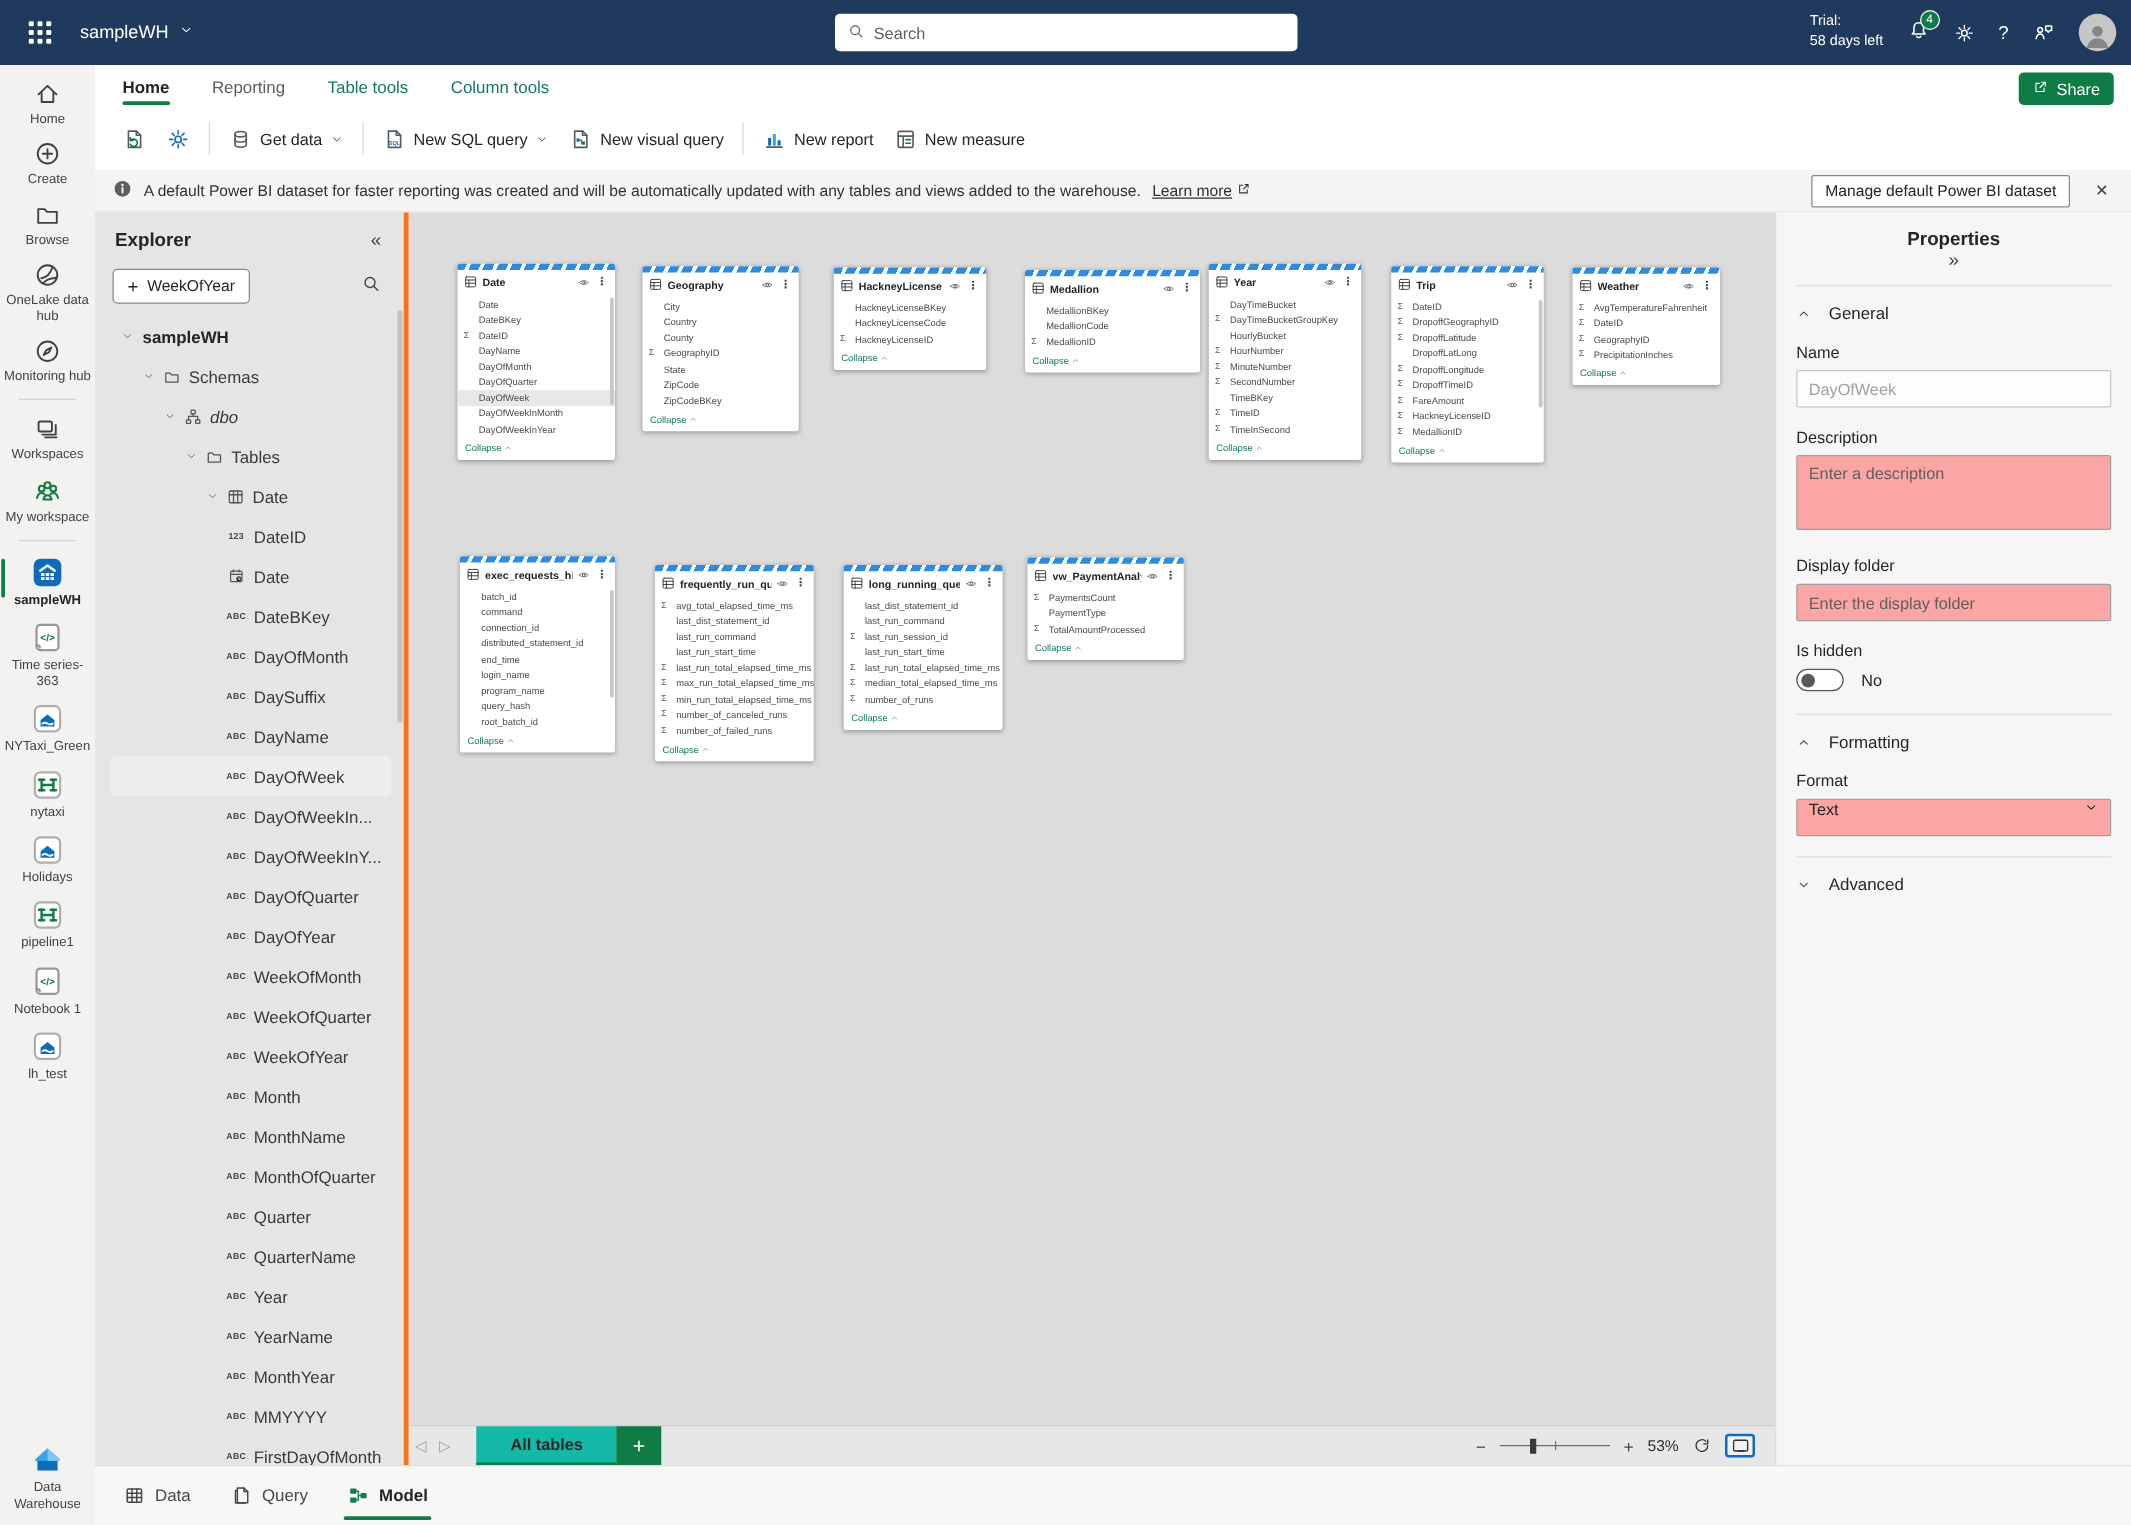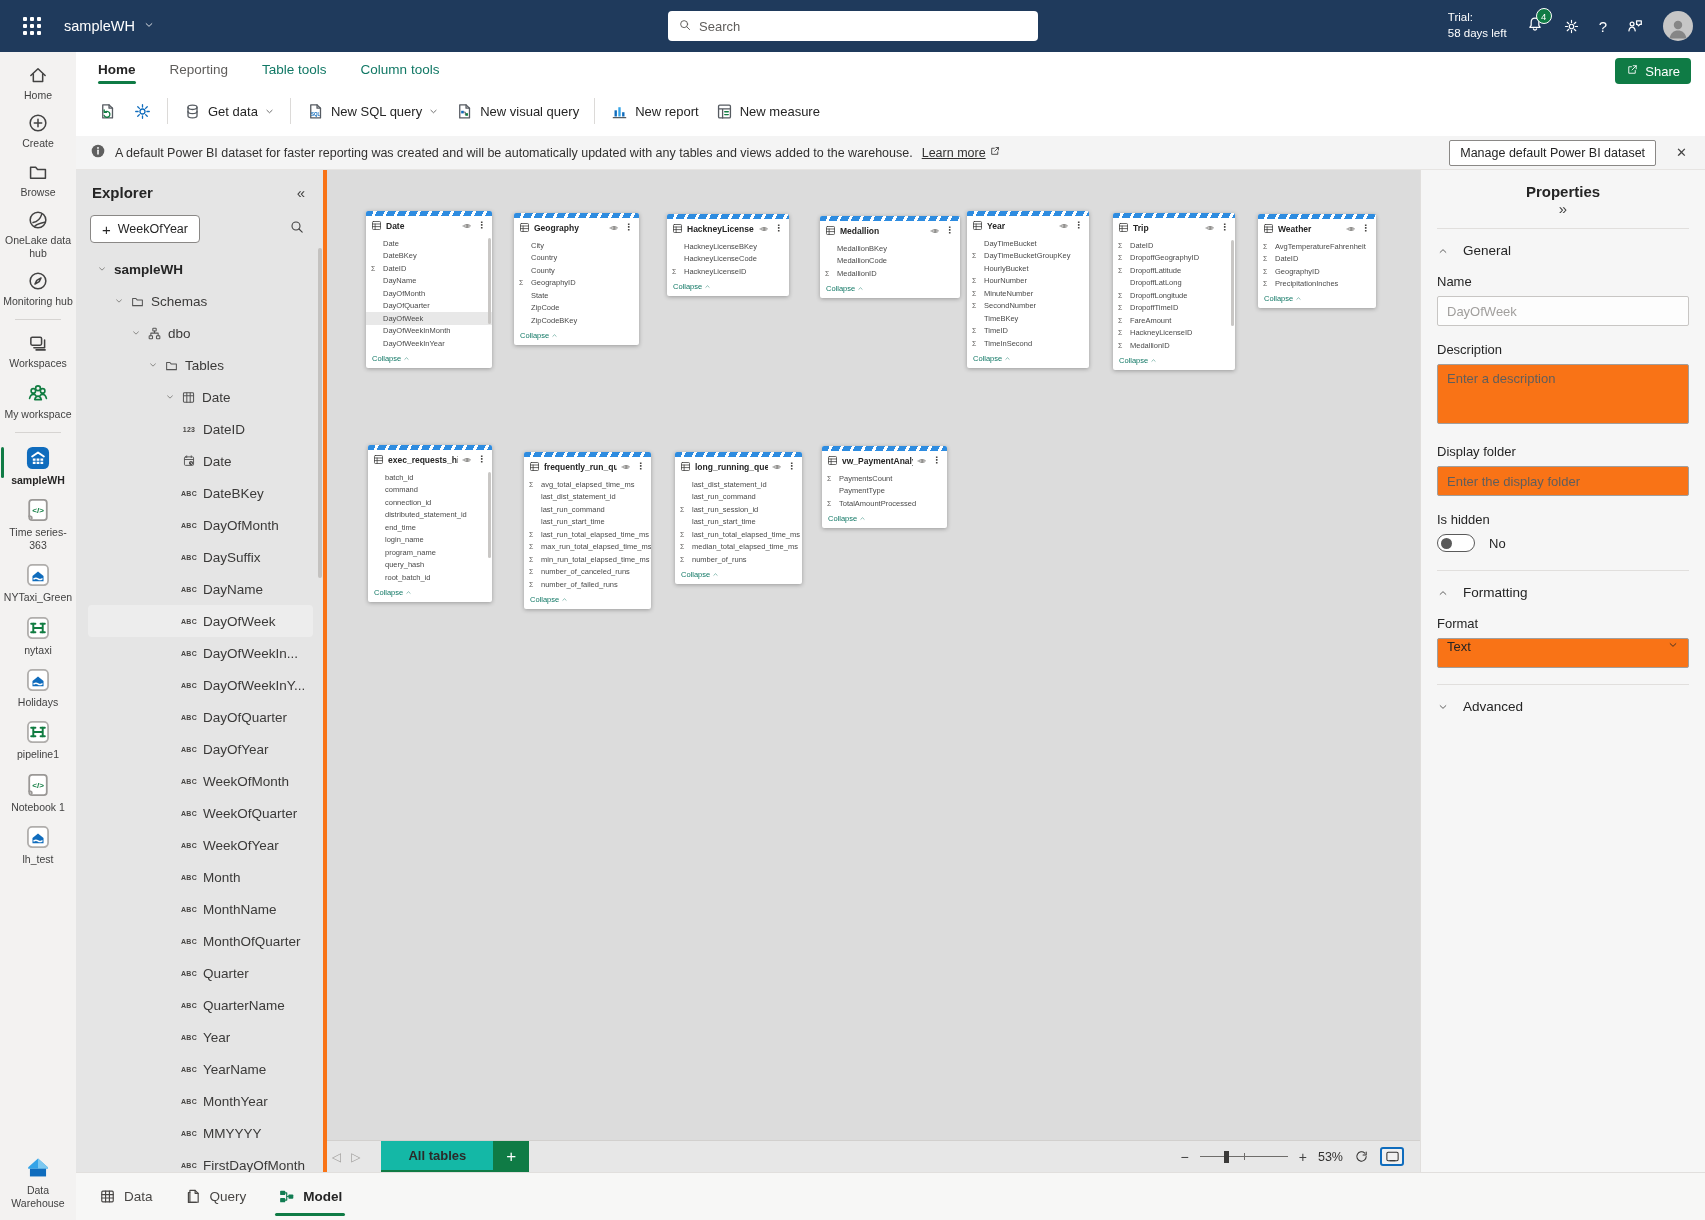--- a/index.html
+++ b/index.html
@@ -101,21 +101,21 @@
 
   
   .props{width:285px;background:#f6f6f6;border-left:1px solid #e1dfdd;padding:0 16px;overflow:hidden;}
   .props-head{display:flex;align-items:center;justify-content:space-between;padding:13px 2px 11px;flex-direction:column;}
   .props-title{font-size:15px;font-weight:bold;color:#252525;}
   .props-collapse{font-size:15px;color:#424242;cursor:pointer;}
   .psec{border-top:1px solid #e1dfdd;display:flex;align-items:center;gap:14px;height:44px;font-size:13.5px;color:#252525;cursor:pointer;}
   .psec .chev{color:#424242;display:flex;}
   .pfield{margin:2px 0 16px;}
   .plabel{font-size:13px;color:#252525;margin-bottom:7px;}
-  .pinput,.ptextarea,.pselect{width:100%;border:1px solid #a19f9d;border-radius:2px;background:#f97316;font-size:13px;font-family:inherit;color:#252525;padding:0 9px;height:30px;}
+  .pinput,.ptextarea,.pselect{width:100%;border:1px solid #a19f9d;border-radius:2px;background:#fca5a5;font-size:13px;font-family:inherit;color:#252525;padding:0 9px;height:30px;}
   .pinput.disabled{border-color:#c8c6c4;color:#a19f9d;background:#fdfdfd;}
   .ptextarea{height:60px;padding:6px 9px;resize:none;}
   .ptextarea::placeholder,.pinput::placeholder{color:#605e5c;}
   .toggle-row{display:flex;align-items:center;gap:14px;margin:4px 0 18px;}
   .toggle{width:38px;height:18px;border:1px solid #5a5a5a;border-radius:10px;position:relative;background:#fff;cursor:pointer;}
   .toggle i{position:absolute;left:3px;top:2.5px;width:11px;height:11px;border-radius:50%;background:#5a5a5a;}
   .tog-label{font-size:13px;color:#252525;}
   .pselect{display:flex;align-items:flex-start;justify-content:space-between;cursor:pointer;}
 
   
@@ -521,21 +521,21 @@
                 <path d="M4.2 6.2 8 9.8l3.8-3.6"></path>
               </svg>
             </span>
             <span class="ticon">
               <svg width="15" height="15" viewBox="0 0 16 16" fill="none" stroke="currentColor" stroke-width="1.1" stroke-linecap="round" stroke-linejoin="round">
                 <path d="M2.8 12.4V4.8h3.5l1.3 1.5h5.6v6.1z"></path>
               </svg>
             </span>
             <span class="tlabel">Schemas</span>
           </div>
-          <div class="trow" style="padding-left: 40px;">
+          <div class="trow" style="padding-left: 40px; font-style: italic;">
             <span class="tchev">
               <svg width="10" height="10" viewBox="0 0 16 16" fill="none" stroke="currentColor" stroke-width="1.1" stroke-linecap="round" stroke-linejoin="round">
                 <path d="M4.2 6.2 8 9.8l3.8-3.6"></path>
               </svg>
             </span>
             <span class="ticon">
               <svg width="15" height="15" viewBox="0 0 16 16" fill="none" stroke="currentColor" stroke-width="1.1" stroke-linecap="round" stroke-linejoin="round">
                 <rect x="6.2" y="2.3" width="3.6" height="3.1" rx=".6"></rect>
                 <rect x="2.3" y="10.5" width="3.6" height="3.1" rx=".6"></rect>
                 <rect x="10.1" y="10.5" width="3.6" height="3.1" rx=".6"></rect>

